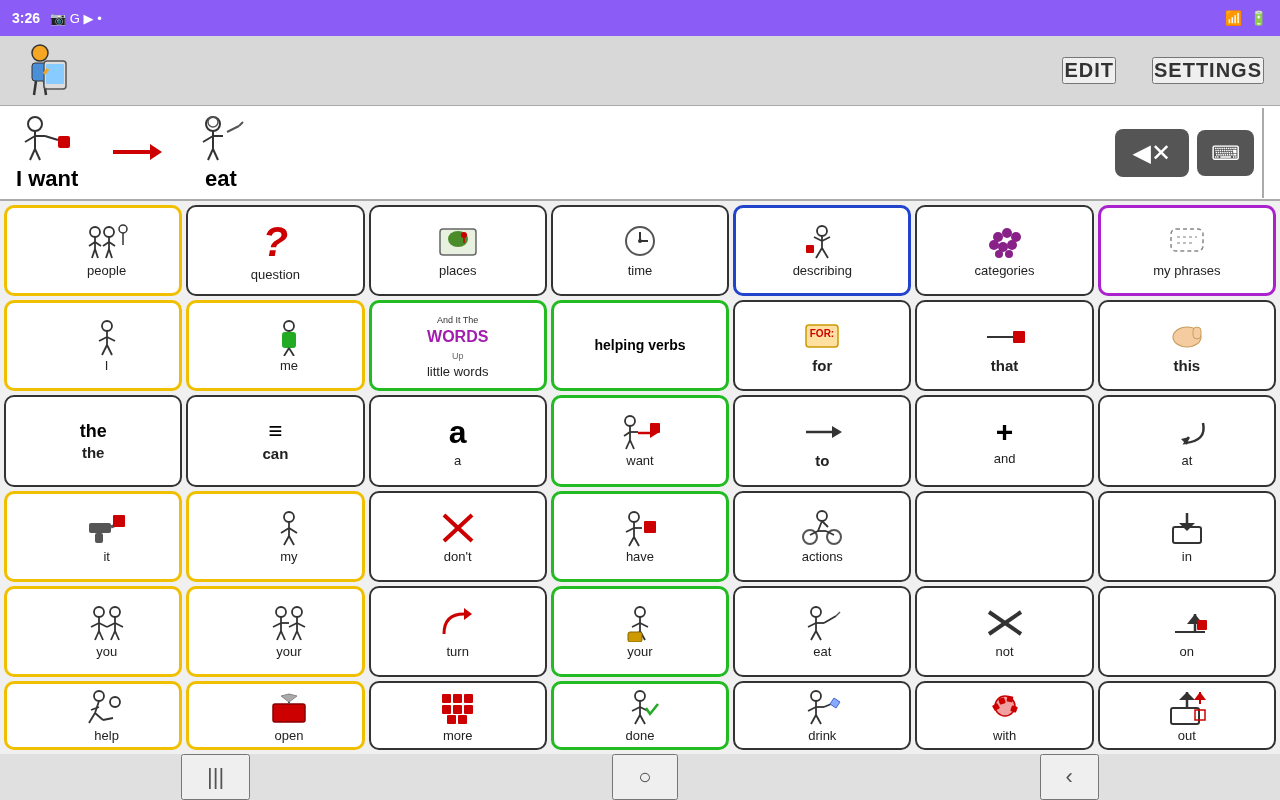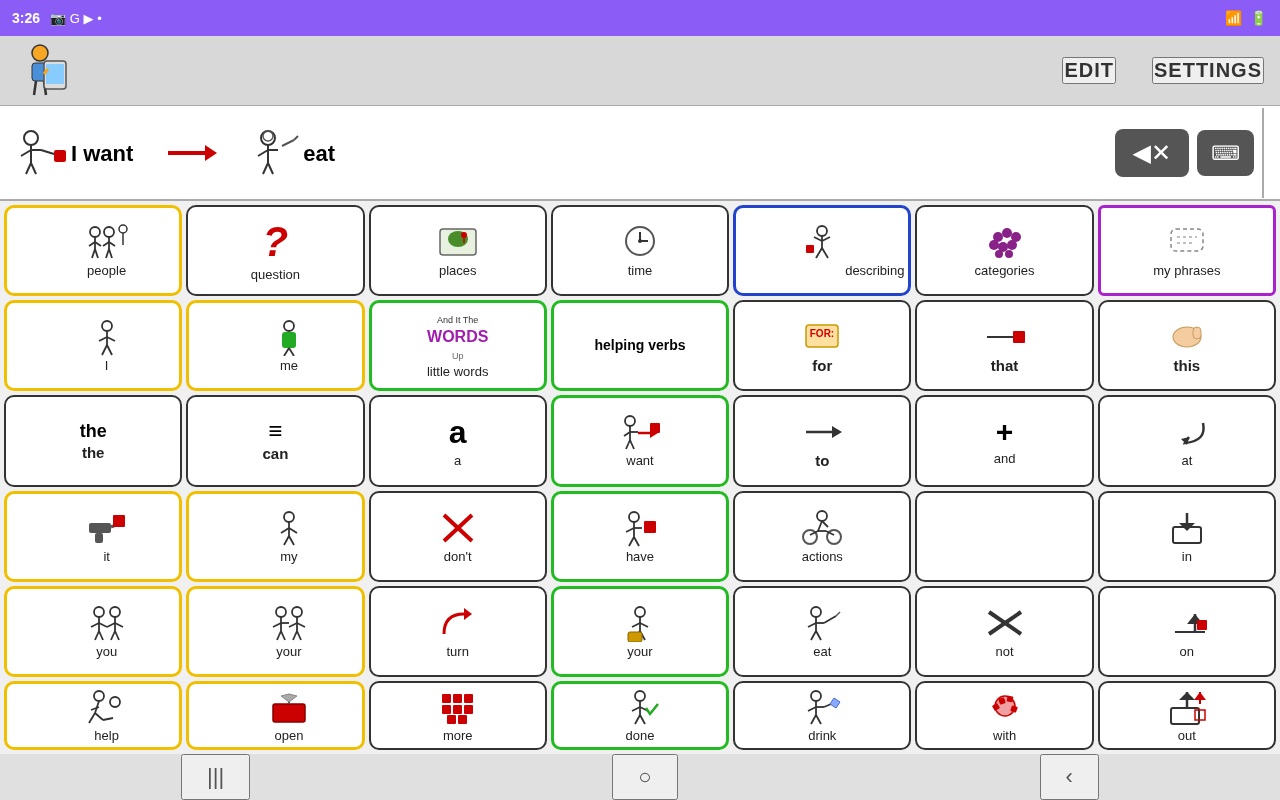--- a/index.html
+++ b/index.html
@@ -36,21 +36,21 @@
       background: white;
       height: 95px;
       display: flex;
       align-items: center;
       padding: 0 16px;
       border-bottom: 2px solid #aaa;
       position: relative;
     }
     .sentence-item {
       display: flex;
-      flex-direction: row;
+      flex-direction: column;
       align-items: center;
       margin-right: 30px;
     }
     .sentence-item .s-text { font-size: 22px; font-weight: bold; margin-top: 2px; }
     .sentence-controls {
       margin-left: auto;
       display: flex;
       gap: 8px;
       align-items: center;
     }
@@ -102,22 +102,22 @@
       min-height: 0;
     }
 
     .cell .c-icon { font-size: 32px; line-height: 1.1; text-align: center; }
     .cell .c-label { font-size: 13px; text-align: center; margin-top: 2px; color: #222; font-weight: 500; }
     .cell .c-label-bold { font-weight: bold; font-size: 15px; }
 
     
     .border-yellow { border-color: #f0c000; border-width: 3px; padding-left: 31px; }
     .border-green  { border-color: #22bb22; border-width: 3px; }
-    .border-blue   { border-color: #2244cc; border-width: 3px; align-items: flex-end; }
-    .border-purple { border-color: #aa22cc; border-width: 3px; border-radius: 6px; }
+    .border-blue   { border-color: #2244cc; border-width: 3px; }
+    .border-purple { border-color: #aa22cc; border-width: 3px; }
     .border-dark   { border-color: #333; border-width: 2px; }
 
     
     #nav-bar {
       background: #e0e0e0;
       height: 46px;
       display: flex;
       align-items: center;
       justify-content: space-around;
     }

